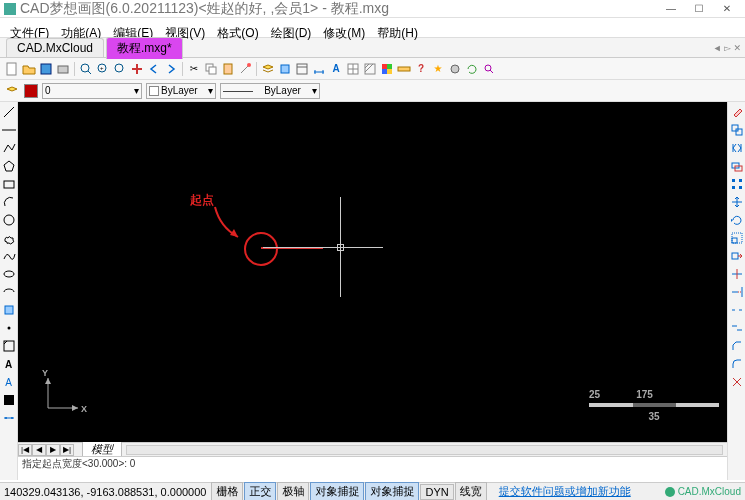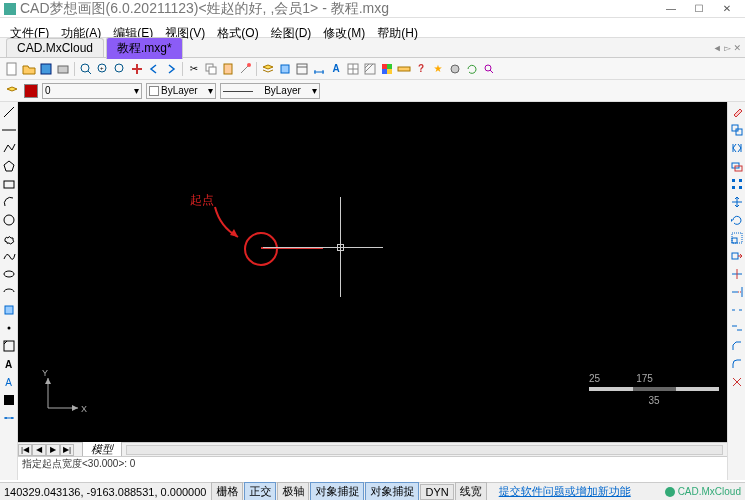--- a/index.html
+++ b/index.html
@@ -8,44 +8,44 @@
 .titlebar { height: 18px; background: #fff; display: flex; align-items: center; padding: 0 4px; border-bottom: 1px solid #e0e0e0; }
 .titlebar .app-icon { width: 12px; height: 12px; background: #4a9; margin-right: 4px; }
 .titlebar .title { flex: 1; font-size: 14px; color: #777; }
 .titlebar .win-controls { display: flex; gap: 0; }
 .titlebar .win-btn { width: 28px; height: 16px; display: flex; align-items: center; justify-content: center; font-size: 10px; color: #555; }
 
 .menubar { height: 20px; display: flex; align-items: center; padding: 0 4px; font-size: 12px; border-bottom: 1px solid #ddd; }
 .menubar .menu-item { padding: 2px 6px; color: #000; margin-top: 12px; }
 
 .tabbar { height: 20px; display: flex; align-items: center; padding-left: 6px; background: #f4f4f4; border-bottom: 1px solid #ccc; }
-.tabbar .tab { padding: 2px 10px; background: #8b5cf6; border: 1px solid #ccc; border-bottom: none; border-radius: 3px 3px 0 0; margin-right: 2px; font-size: 12px; }
+.tabbar .tab { padding: 2px 10px; background: #d946ef; border: 1px solid #ccc; border-bottom: none; border-radius: 3px 3px 0 0; margin-right: 2px; font-size: 12px; }
 .tabbar .tab.inactive { background: #eee; }
 .tabbar .tab-dropdown { margin-left: auto; margin-right: 4px; font-size: 9px; color: #888; }
 
 .toolbar1 { height: 22px; display: flex; align-items: center; padding: 0 4px; gap: 1px; border-bottom: 1px solid #ddd; background: #f7f7f7; }
 .tbtn { width: 16px; height: 16px; display: flex; align-items: center; justify-content: center; font-size: 10px; }
 .tsep { width: 1px; height: 14px; background: #ccc; margin: 0 2px; }
 
 .toolbar2 { height: 22px; display: flex; align-items: center; padding: 0 4px; gap: 4px; border-bottom: 1px solid #ddd; background: #f7f7f7; }
 .layer-swatch { width: 14px; height: 14px; background: #b00; border: 1px solid #888; }
 .layer-combo { width: 100px; height: 16px; border: 1px solid #aaa; font-size: 10px; padding: 0 2px; display: flex; align-items: center; justify-content: space-between; }
 .prop-combo { width: 70px; height: 16px; border: 1px solid #aaa; font-size: 10px; padding: 0 2px; display: flex; align-items: center; gap: 2px; }
 .lt-combo { width: 100px; height: 16px; border: 1px solid #aaa; font-size: 10px; padding: 0 2px; display: flex; align-items: center; justify-content: space-between; }
 
 .main-area { display: flex; height: 378px; }
 .left-tools { width: 18px; background: #f4f4f4; display: flex; flex-direction: column; gap: 2px; padding-top: 2px; border-right: 1px solid #ddd; }
 .left-tools .tbtn { width: 16px; height: 16px; margin: 0 auto; }
 .right-tools { width: 18px; background: #f4f4f4; display: flex; flex-direction: column; gap: 2px; padding-top: 2px; border-left: 1px solid #ddd; }
 .right-tools .tbtn { width: 16px; height: 16px; margin: 0 auto; }
 
 .canvas-wrap { flex: 1; display: flex; flex-direction: column; }
-.canvas { flex: 1; background: #000; position: relative; }
+.canvas { flex: 1; background: #000; position: relative; font-weight: bold; }
 .ucs { position: absolute; left: 20px; bottom: 22px; color: #aaa; font-size: 9px; }
-.scalebar { position: absolute; right: 8px; bottom: 36px; color: #aaa; font-size: 10px; }
+.scalebar { position: absolute; right: 8px; bottom: 20px; color: #aaa; font-size: 10px; }
 .scalebar .nums { display: flex; gap: 36px; }
 .scalebar .nums2 { text-align: center; font-size: 10px; }
 
 .annot-circle { position: absolute; left: 226px; top: 130px; width: 34px; height: 34px; border: 2px solid #d22; border-radius: 50%; }
 .annot-label { position: absolute; left: 172px; top: 90px; color: #d22; font-size: 12px; }
 .annot-arrow { position: absolute; left: 192px; top: 100px; }
 
 .crosshair-h { position: absolute; top: 145px; left: 245px; width: 120px; height: 1px; background: #ccc; }
 .crosshair-v { position: absolute; top: 95px; left: 322px; width: 1px; height: 100px; background: #ccc; }
 .crosshair-box { position: absolute; top: 142px; left: 319px; width: 7px; height: 7px; border: 1px solid #ccc; }

